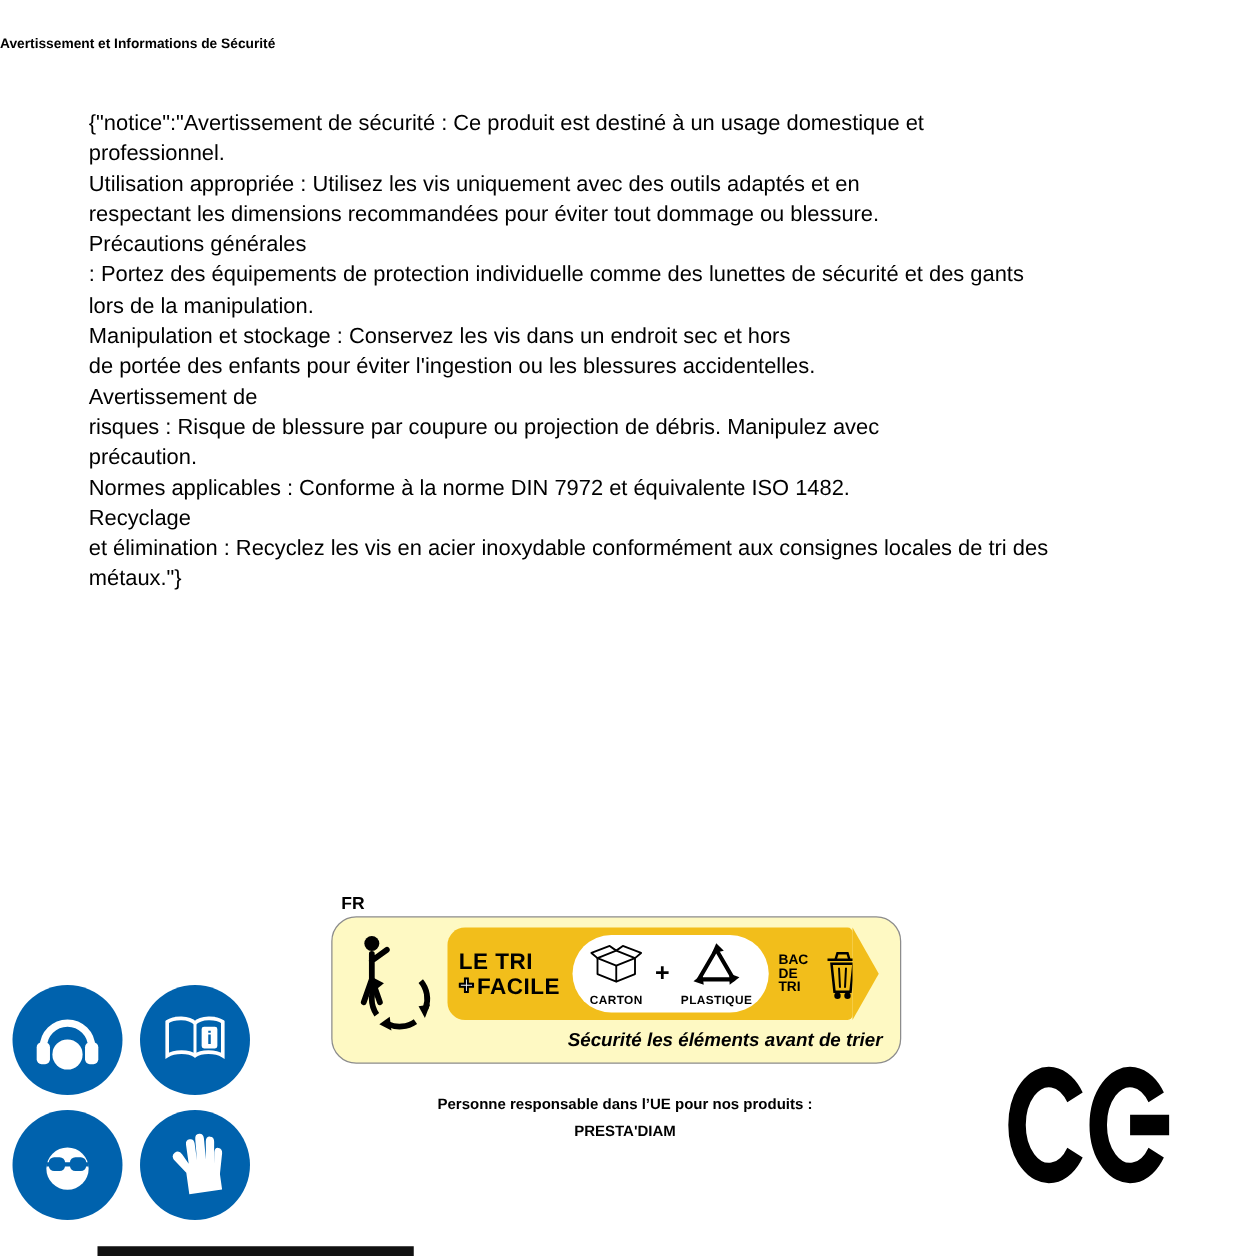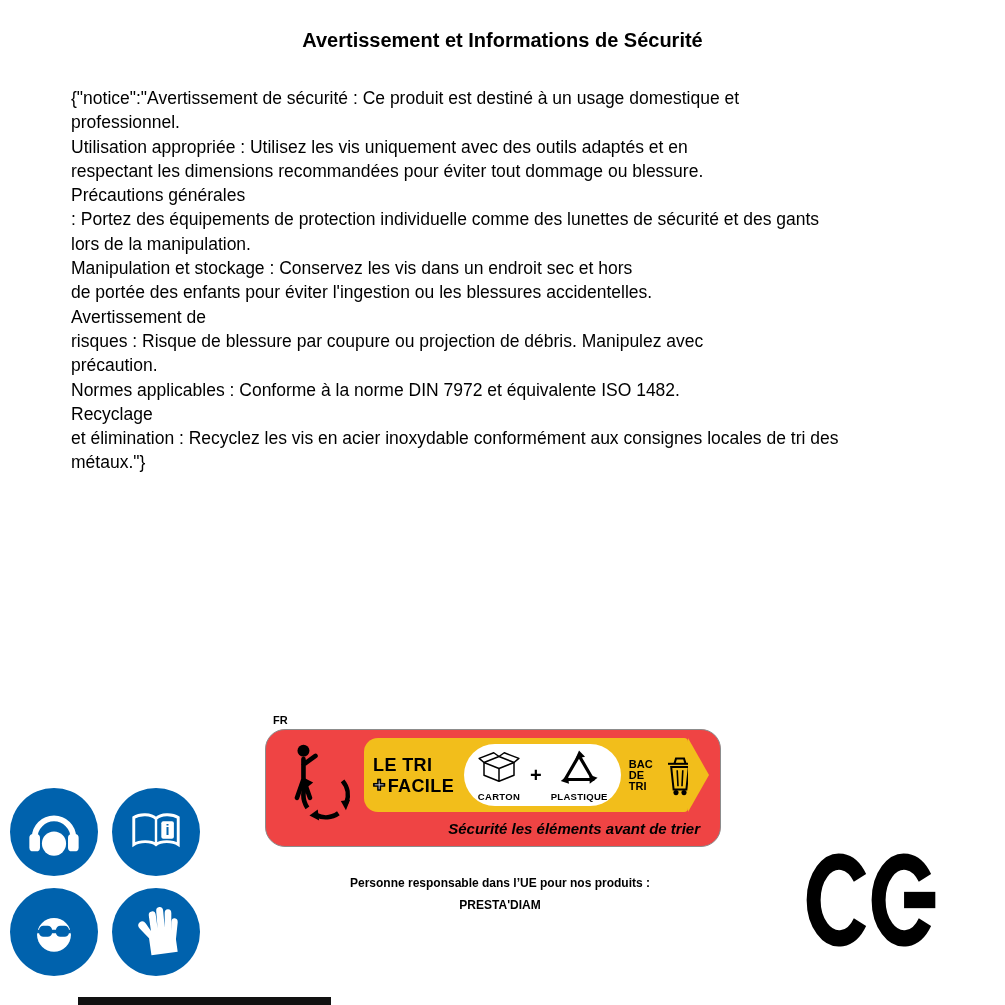--- a/index.html
+++ b/index.html
@@ -9,43 +9,43 @@
     --border-gray:#8C8C8C;
   }
   *{margin:0;padding:0;box-sizing:border-box;}
   html,body{background:#fff;}
   body{
     width:1005px;height:1005px;position:relative;overflow:hidden;
     font-family:"Liberation Sans", sans-serif;color:var(--text-black);
   }
   .title{
     position:absolute;top:29px;left:0;width:100%;
-    text-align:center;font-size:20px;font-weight:bold;
+    text-align:left;font-size:11px;font-weight:bold;
   }
   .notice{
     position:absolute;top:86px;left:71px;right:40px;
     font-size:17.5px;line-height:24.3px;white-space:pre-line;
   }
   
   .icons-grid{
     position:absolute;left:10px;top:788px;
     display:grid;grid-template-columns:88px 88px;grid-auto-rows:88px;gap:12px 14px;
   }
   .icon-circle{
     width:88px;height:88px;border-radius:50%;
     background:var(--safety-blue);
     display:flex;align-items:center;justify-content:center;
   }
   
   .tri-wrap{position:absolute;left:265px;top:714px;width:458px;}
-  .fr-label{font-weight:bold;font-size:11px;margin:0 0 3px 8px;}
+  .fr-label{font-weight:bold;font-size:14px;margin:0 0 3px 8px;}
   .tri-box{
     position:relative;width:456px;height:118px;
     border:1.5px solid var(--border-gray);border-radius:20px;
-    padding:8px 18px;display:flex;gap:6px;background:#ef4444;
+    padding:8px 12px;display:flex;gap:6px;background:#fef9c3;
   }
   .triman{flex:0 0 74px;display:flex;justify-content:center;}
   .tri-right{position:relative;flex:1;}
   .yellow-band{
     position:relative;width:324px;height:74px;
     background:var(--info-tri-yellow);border-radius:14px 4px 4px 14px;
     display:flex;align-items:center;gap:5px;padding:0 2px 0 9px;
   }
   .yellow-band::after{
     content:"";position:absolute;right:-21px;top:0;

